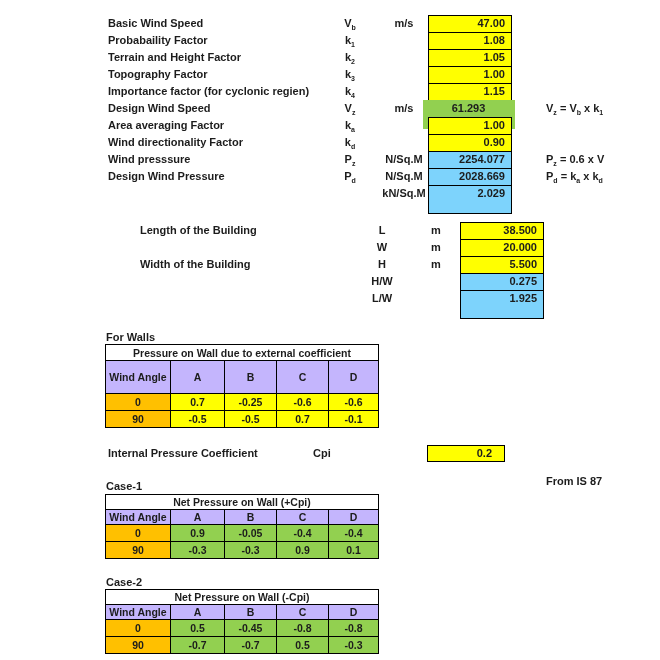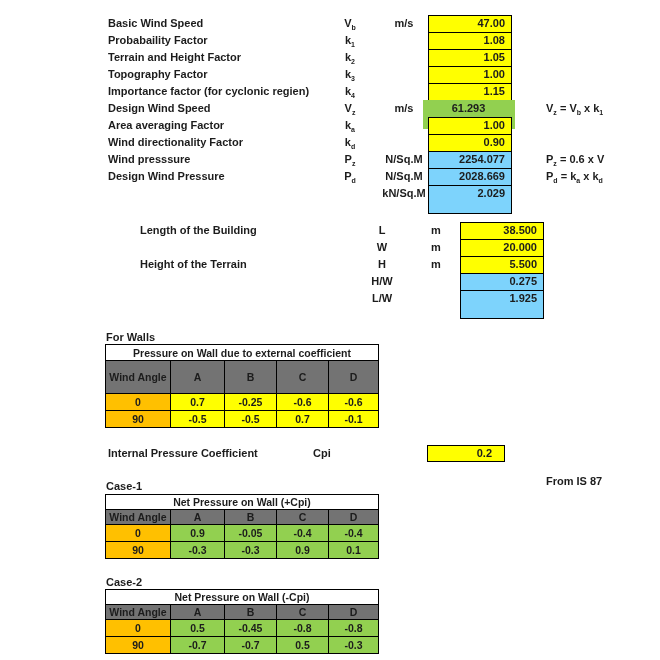--- a/index.html
+++ b/index.html
@@ -23,21 +23,21 @@
   .pval:empty{display:none;}
   .pformula{position:absolute;left:546px;white-space:nowrap;}
   .sub{font-size:7px;position:relative;top:3px;}
   
   .seclabel{position:absolute;left:106px;white-space:nowrap;}
   
   table.ctable{position:absolute;left:105px;border-collapse:collapse;table-layout:fixed;
     font-family:"Liberation Sans",sans-serif;font-weight:bold;color:#1c1c1c;font-size:10.5px;}
   table.ctable td{border:1px solid #000;text-align:center;padding:0;overflow:hidden;white-space:nowrap;}
   td.titlecell{background:#ffffff;}
-  td.peach{background:#737373;}
+  td.peach{background:#c4b5fd;}
   td.orange{background:#FFC000;}
   td.ycell{background:#FFFF00;}
   td.gcell{background:#92D050;}
   
   .cpirow{position:absolute;left:0;top:445px;height:17px;width:660px;line-height:17px;}
   .cpibox{
     position:absolute;left:427px;width:78px;height:17px;box-sizing:border-box;
     background:#FFFF00;border:1px solid #000;text-align:right;padding-right:12px;line-height:15px;
   }
   .cpisym{position:absolute;left:313px;}
@@ -136,21 +136,21 @@
         <span class="psym"><span>L</span></span>
         <span class="punit">m</span>
         <span class="pval yellow">38.500</span>
       </div>
       <div class="prow">
         <span class="psym"><span>W</span></span>
         <span class="punit">m</span>
         <span class="pval yellow">20.000</span>
       </div>
       <div class="prow">
-        <span class="plabel">Height of the Terrain</span>
+        <span class="plabel">Width of the Building</span>
         <span class="psym"><span>H</span></span>
         <span class="punit">m</span>
         <span class="pval yellow">5.500</span>
       </div>
       <div class="prow">
         <span class="plabel"></span>
         <span class="psym"><span>H/W</span></span>
         <span class="punit"></span>
         <span class="pval green">0.275</span>
       </div>

